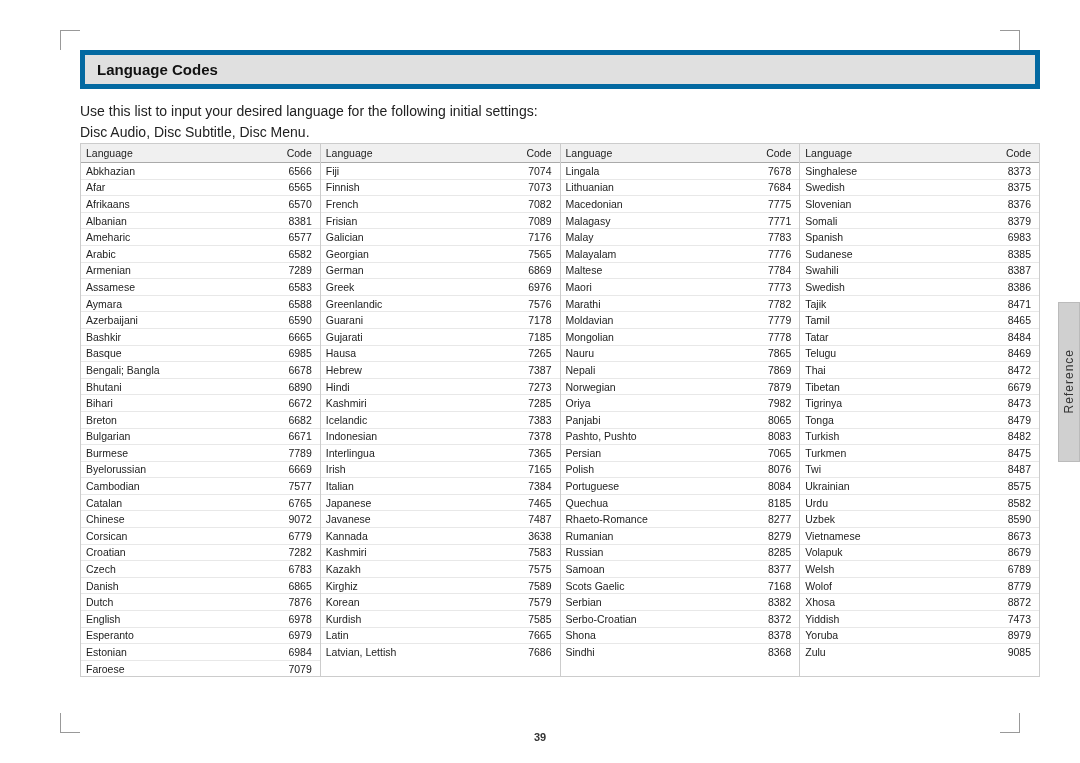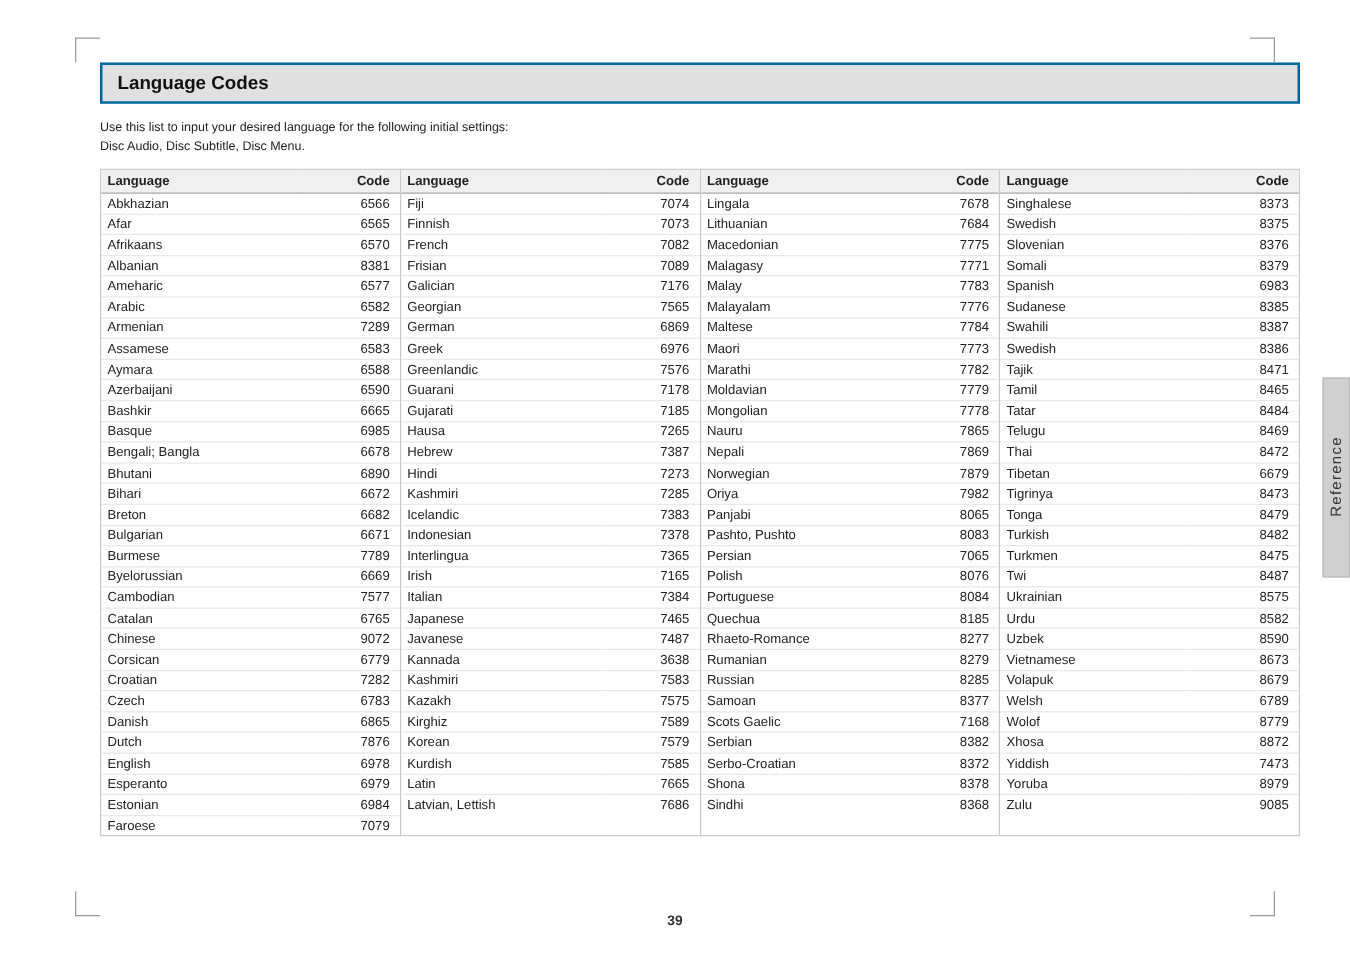--- a/index.html
+++ b/index.html
@@ -54,34 +54,34 @@
       position: absolute;
       top: 50px;
       left: 80px;
       right: 40px;
       bottom: 50px;
     }
 
     
     .title-bar {
       background: #e0e0e0;
-      border: 2px solid #0369a1;
+      border: 5px solid #0369a1;
       padding: 6px 12px;
       margin-bottom: 12px;
     }
     .title-bar h1 {
       font-size: 15px;
       font-weight: bold;
       color: #111;
     }
 
     
     .description {
-      font-size: 10px;
-      margin-bottom: 10px;
+      font-size: 14px;
+      margin-bottom: 0;
       line-height: 1.5;
     }
 
     
     .table-container {
       display: flex;
       gap: 0;
     }
 
     
@@ -98,21 +98,21 @@
       width: 100%;
       border-collapse: collapse;
       font-size: 10.5px;
     }
 
     thead tr th {
       background: #f0f0f0;
       border-bottom: 1px solid #aaa;
       padding: 3px 5px;
       text-align: left;
-      font-weight: bold;
+      font-weight: normal;
       font-size: 10.5px;
     }
 
     tbody tr td {
       padding: 1.8px 5px;
       border-bottom: 1px solid #e8e8e8;
       white-space: nowrap;
     }
 
     tbody tr:last-child td {

